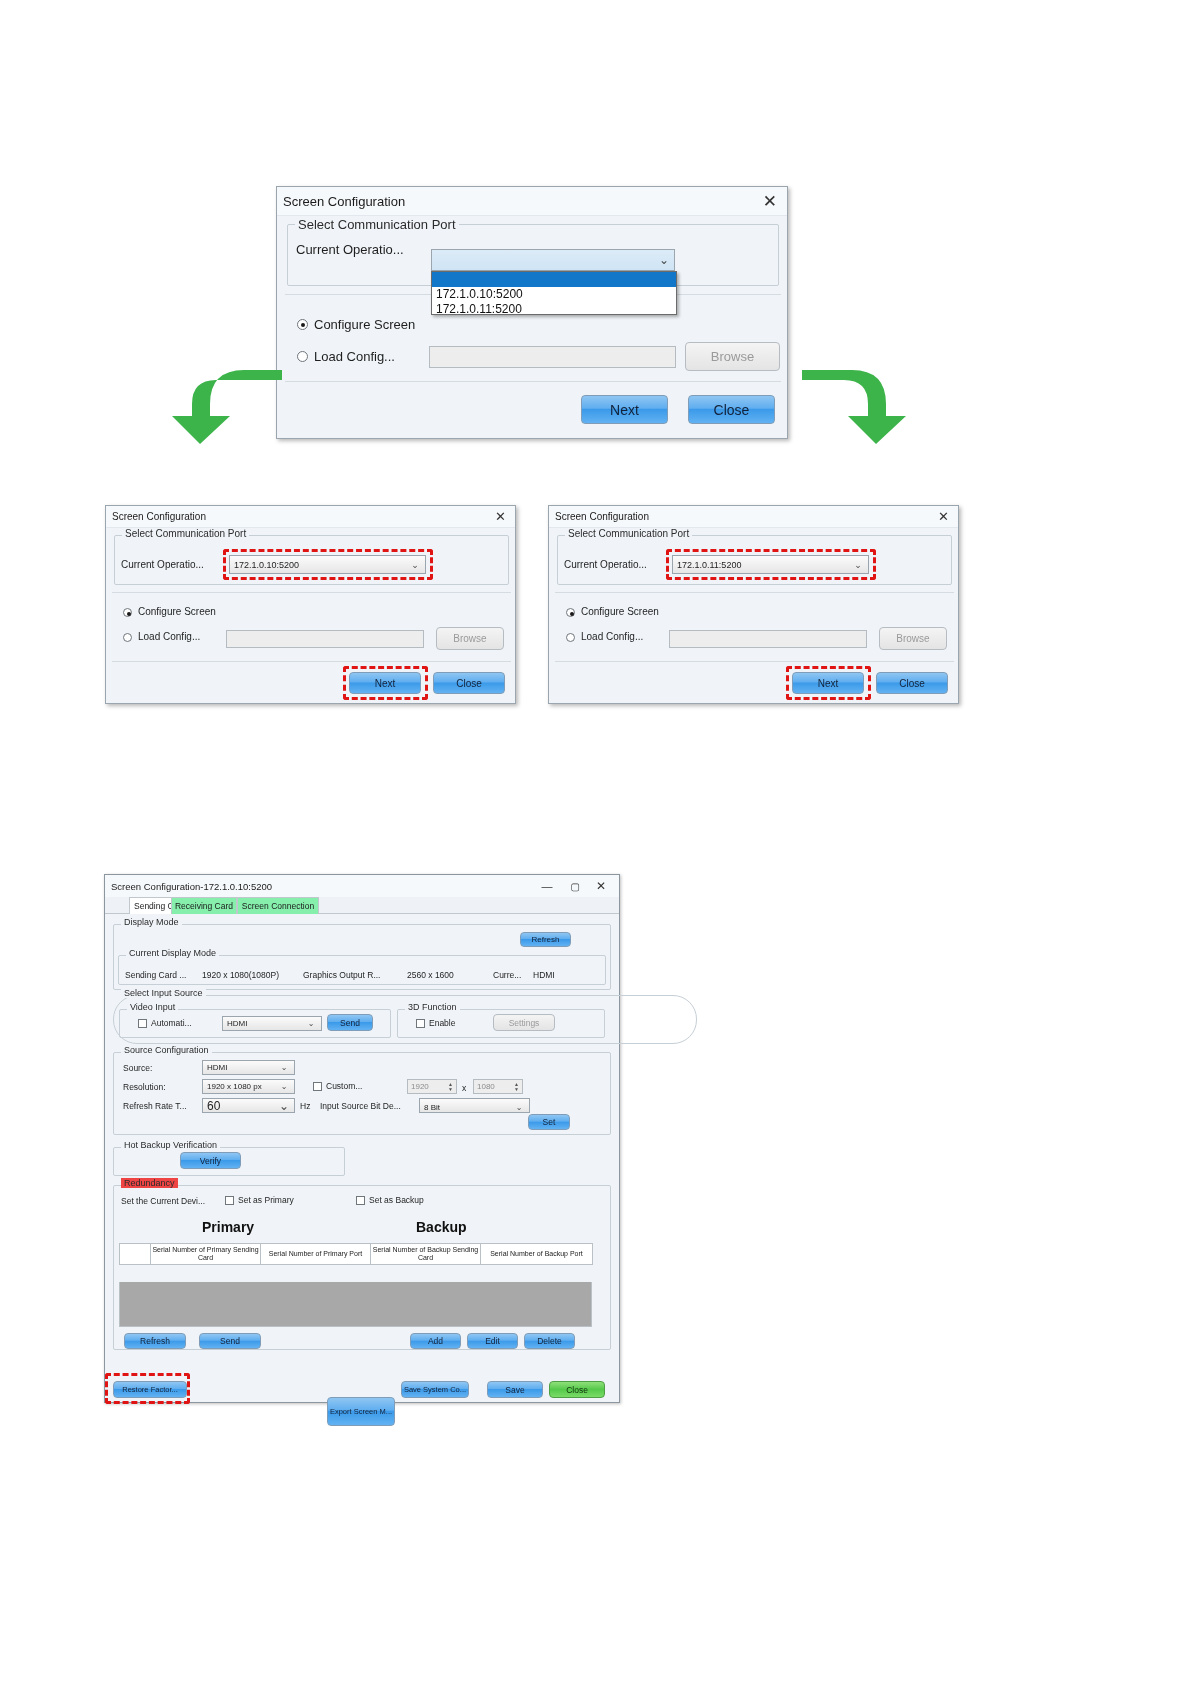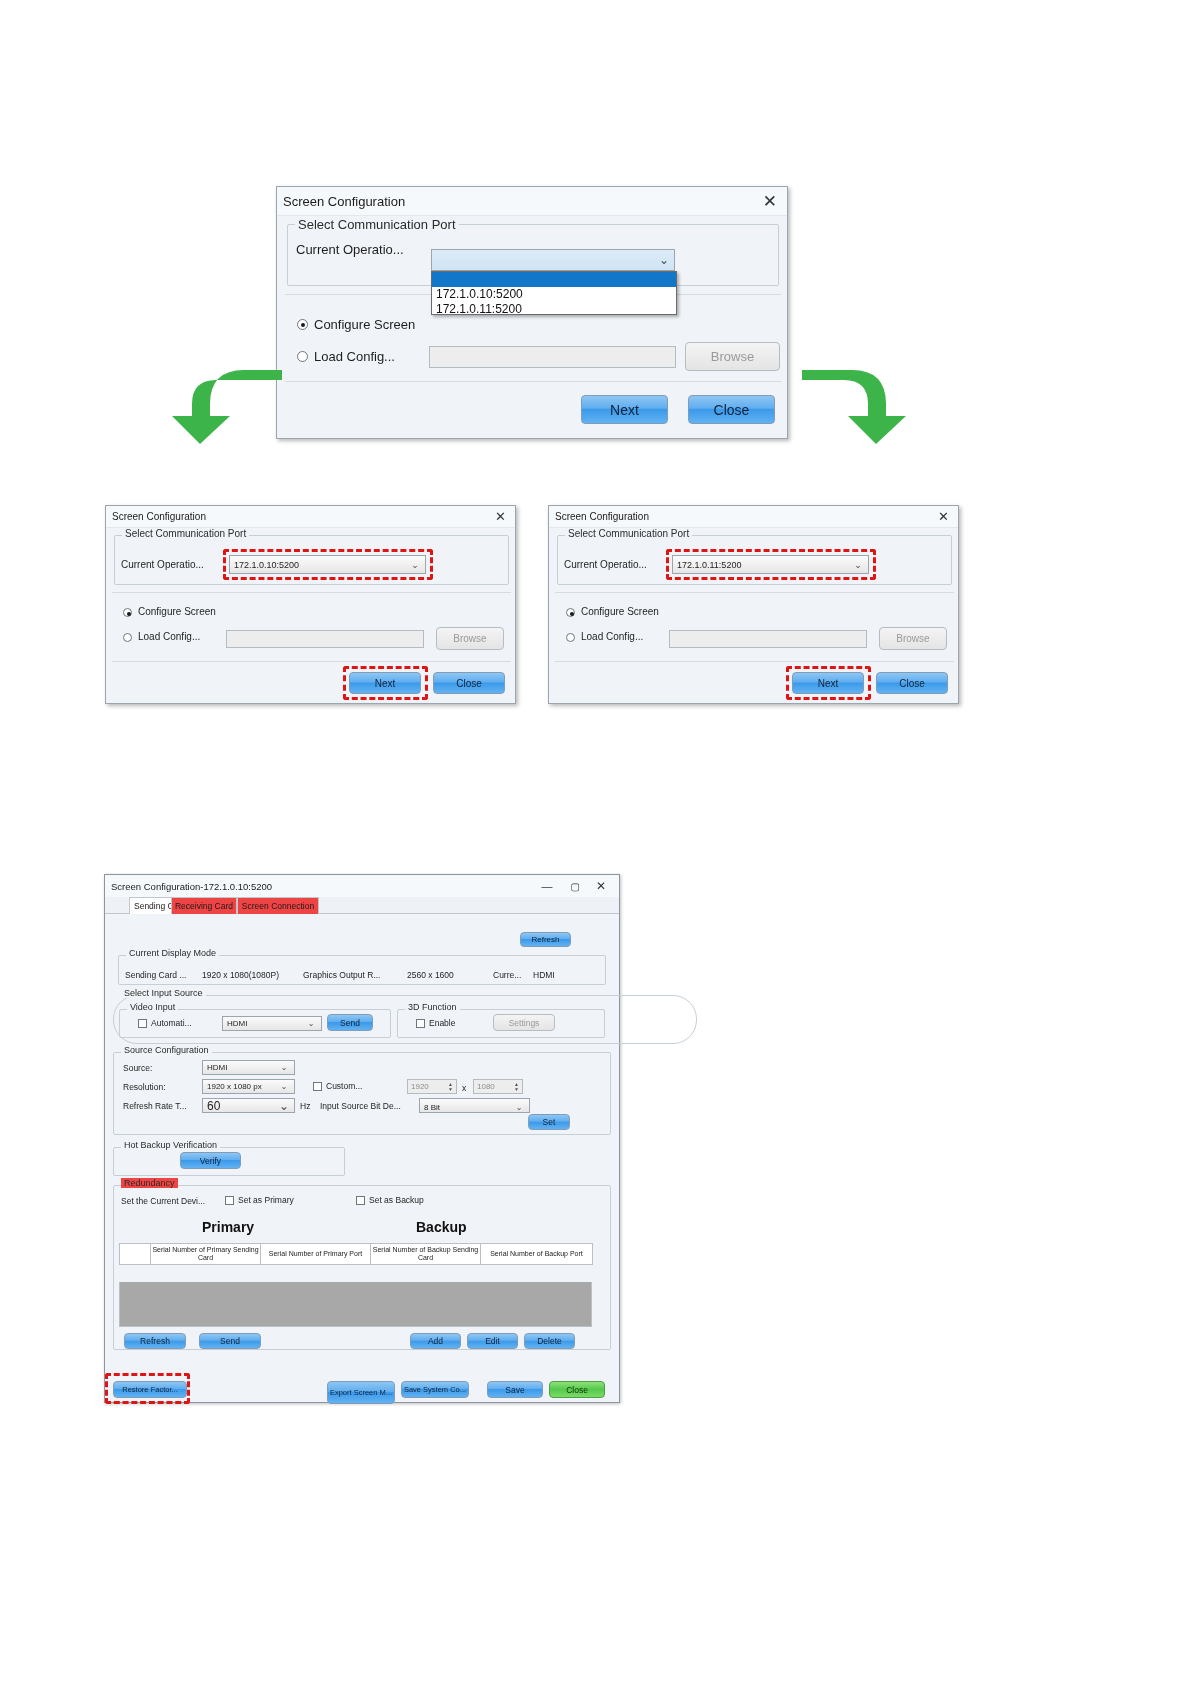--- a/index.html
+++ b/index.html
@@ -130,21 +130,21 @@
   }
   .tabstrip {
     position:absolute; left:0; right:0;
     border-bottom:1px solid #c0c8ce;
     background:#eef2f6;
   }
   .tab {
     position:absolute; top:0;
     display:flex; align-items:center; justify-content:center;
     border:1px solid #c0c8ce; border-bottom:none;
-    background:#ef4444;
+    background:#86efac;
     color:#1b1b1b; white-space:nowrap;
     cursor:default;
   }
   .tab.active { background:#ffffff; }
 
   table.grid {
     position:absolute;
     border-collapse:collapse;
     table-layout:fixed;
     background:#ffffff;
@@ -308,20 +308,23 @@
     <span class="win-btn" style="padding:0 9px; font-size:11px;">—</span>
     <span class="win-btn" style="padding:0 9px; font-size:10px;">▢</span>
     <span class="win-btn" style="padding:0 7px; font-size:12px;">✕</span>
   </div>
 
   <div class="tabstrip" style="top:22px; height:17px;"></div>
   <div class="tab active" style="left:4px; top:22px; width:62px; height:17px; font-size:8.5px;margin-left:20px;">Sending Card</div>
   <div class="tab" style="left:66px; top:22px; width:66px; height:17px; font-size:8.5px;">Receiving Card</div>
   <div class="tab" style="left:132px; top:22px; width:82px; height:17px; font-size:8.5px;">Screen Connection</div>
 
+  <div class="group" style="left:8px; top:49px; width:498px; height:66px;">
+    <span class="glabel" style="font-size:9px; background:#f0f4f8;">Display Mode</span>
+  </div>
   <div class="btn" style="left:415px; top:57px; width:51px; height:15px; font-size:8px;">Refresh</div>
 
   <div class="group" style="left:13px; top:80px; width:488px; height:30px;">
     <span class="glabel" style="font-size:9px; background:#f0f4f8;">Current Display Mode</span>
   </div>
   <div class="lbl" style="left:20px; top:95px; font-size:8.5px;">Sending Card ...</div>
   <div class="lbl" style="left:97px; top:95px; font-size:8.5px;">1920 x 1080(1080P)</div>
   <div class="lbl" style="left:198px; top:95px; font-size:8.5px;">Graphics Output R...</div>
   <div class="lbl" style="left:302px; top:95px; font-size:8.5px;">2560 x 1600</div>
   <div class="lbl" style="left:388px; top:95px; font-size:8.5px;">Curre...</div>
@@ -440,19 +443,19 @@
     </table>
   <div class="gridbody" style="left:14px; top:407px; width:473px; height:45px;"></div>
 
   <div class="btn" style="left:19px; top:458px; width:62px; height:16px; font-size:8.5px;">Refresh</div>
   <div class="btn" style="left:94px; top:458px; width:62px; height:16px; font-size:8.5px;">Send</div>
   <div class="btn" style="left:305px; top:458px; width:51px; height:16px; font-size:8.5px;">Add</div>
   <div class="btn" style="left:362px; top:458px; width:51px; height:16px; font-size:8.5px;">Edit</div>
   <div class="btn" style="left:419px; top:458px; width:51px; height:16px; font-size:8.5px;">Delete</div>
 
   <div class="btn" style="left:8px; top:506px; width:74px; height:17px; font-size:7.5px;">Restore Factor...</div>
-  <div class="btn" style="left:222px; top:506px; width:68px; height:23px; font-size:7.5px;">Export Screen M...</div>
+  <div class="btn" style="left:222px; top:522px; width:68px; height:29px; font-size:7.5px;">Export Screen M...</div>
   <div class="btn" style="left:296px; top:506px; width:68px; height:17px; font-size:7.5px;">Save System Co...</div>
   <div class="btn" style="left:382px; top:506px; width:56px; height:17px; font-size:8.5px;">Save</div>
   <div class="btn green" style="left:444px; top:506px; width:56px; height:17px; font-size:8.5px;">Close</div>
 </div>
 
 <div class="hl" style="left:105px; top:1373px; width:85px; height:31px;"></div>
 
 </body></html>

